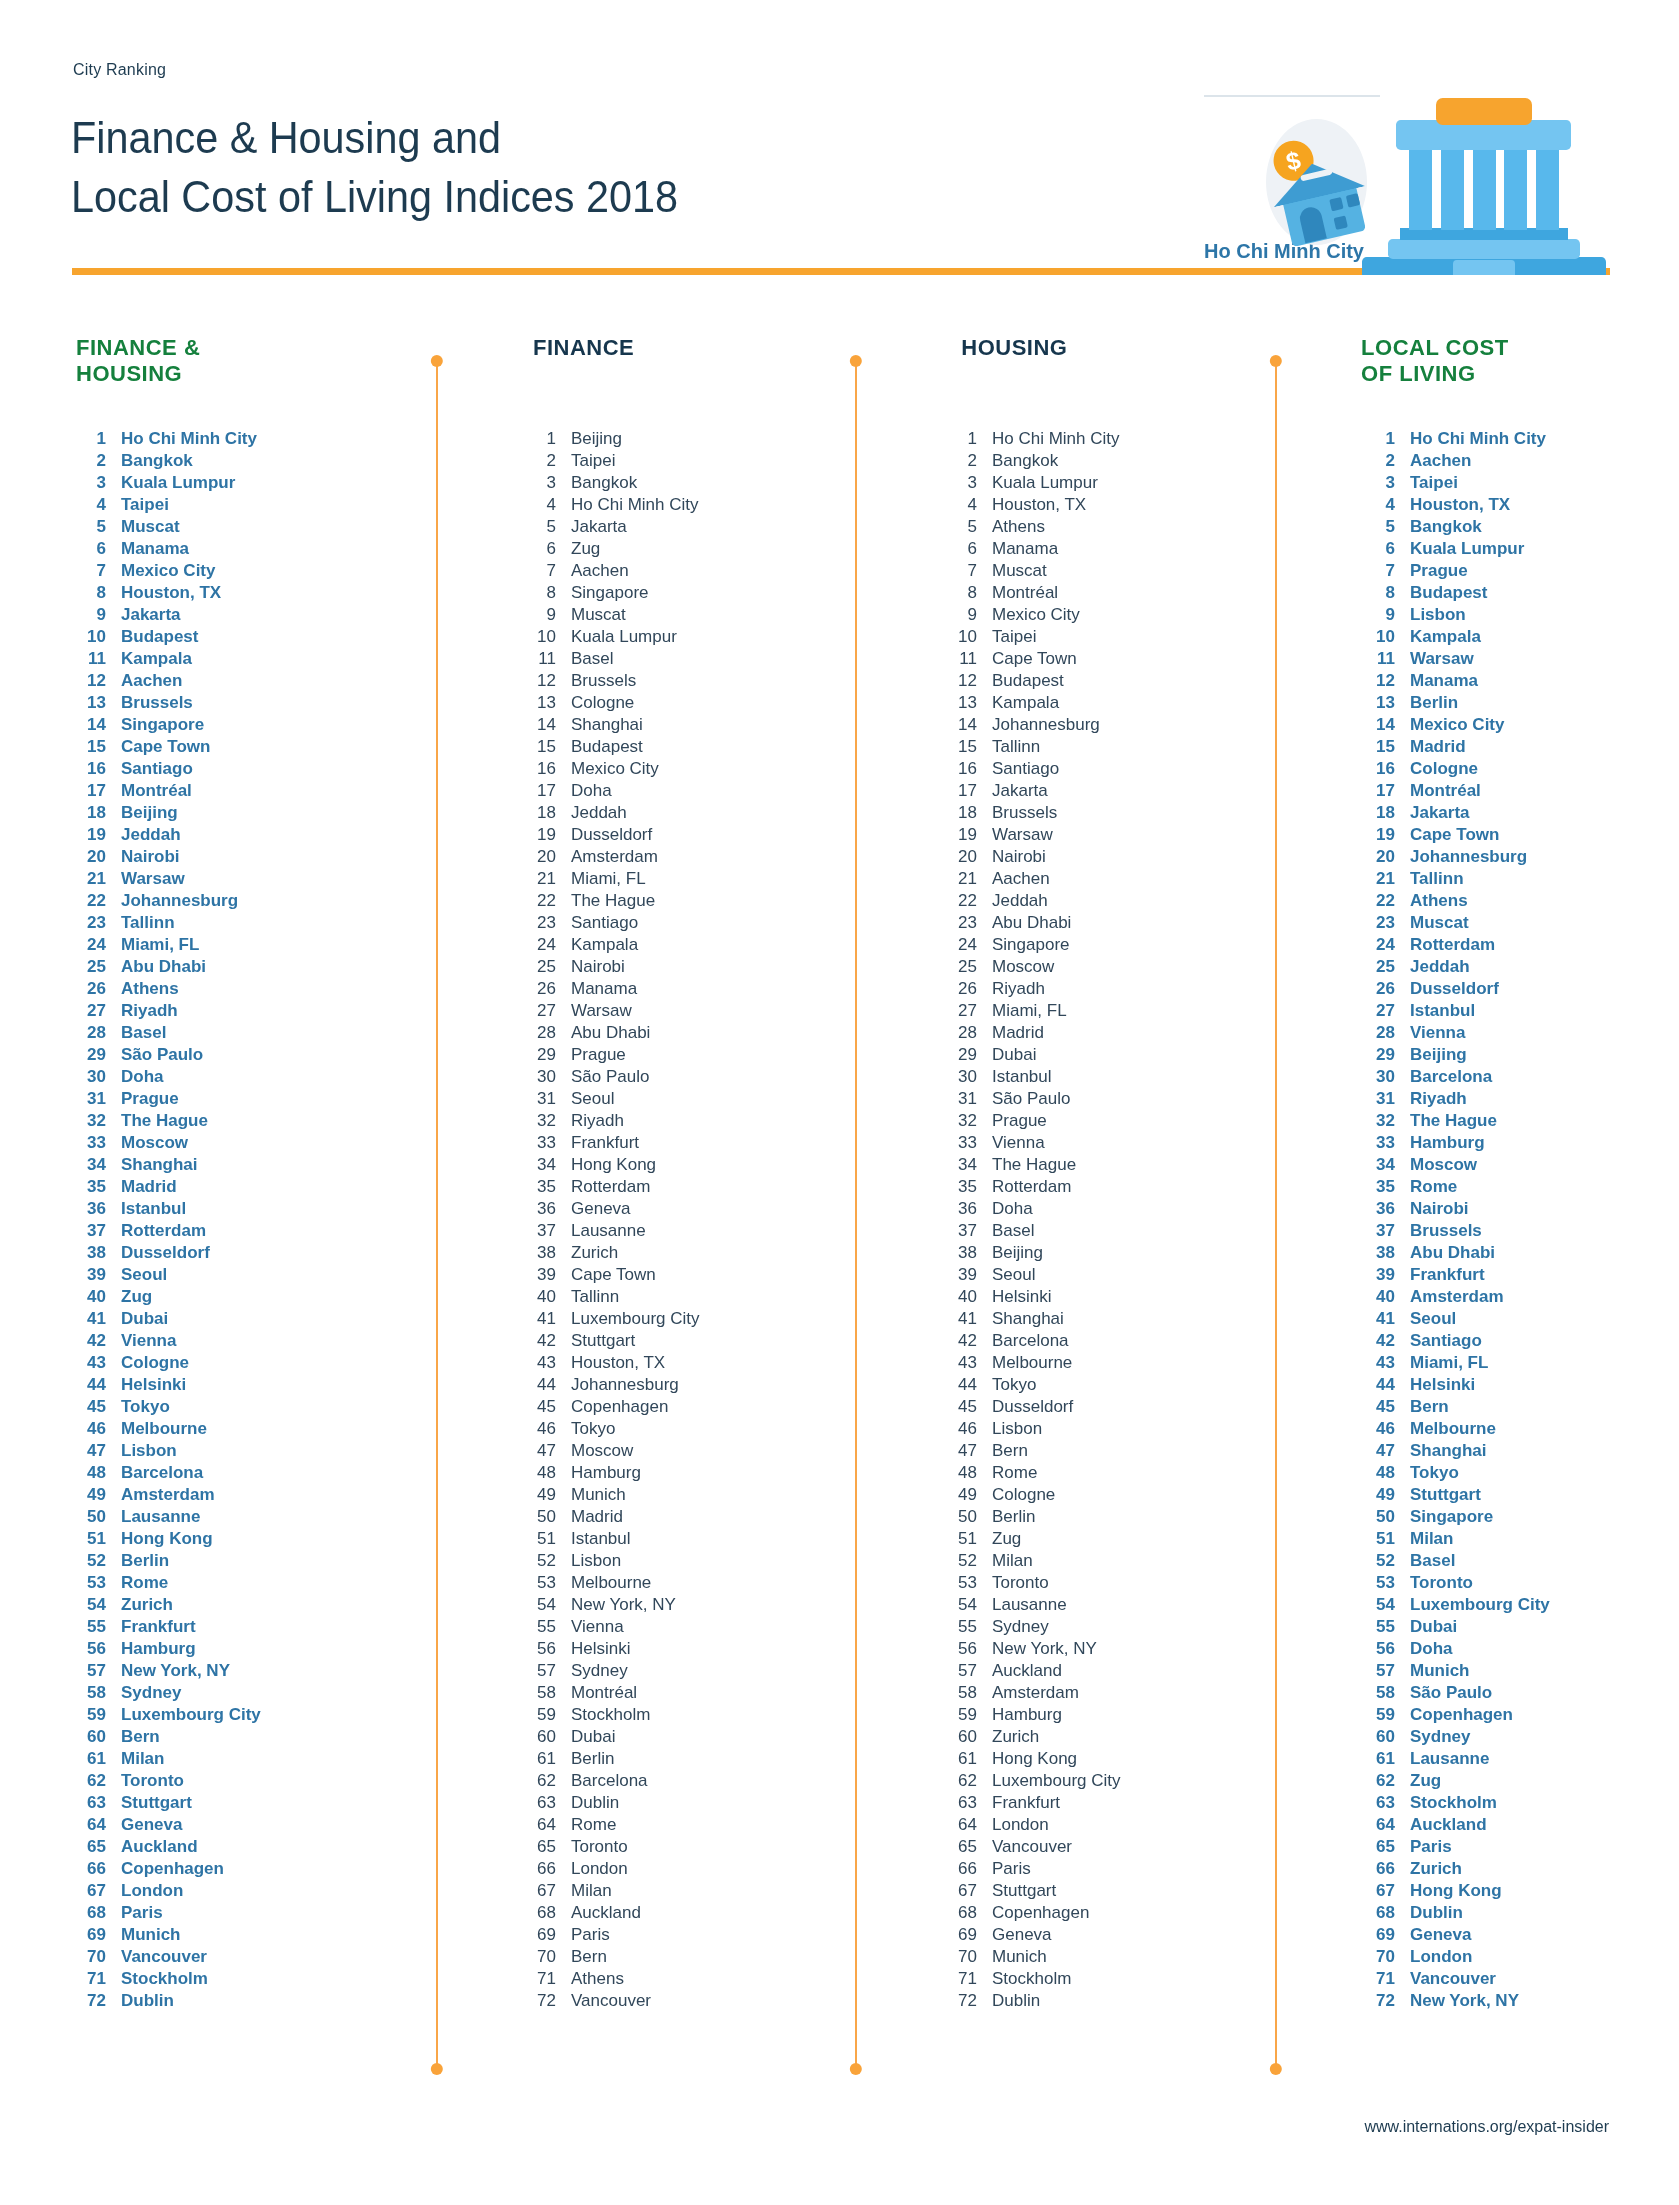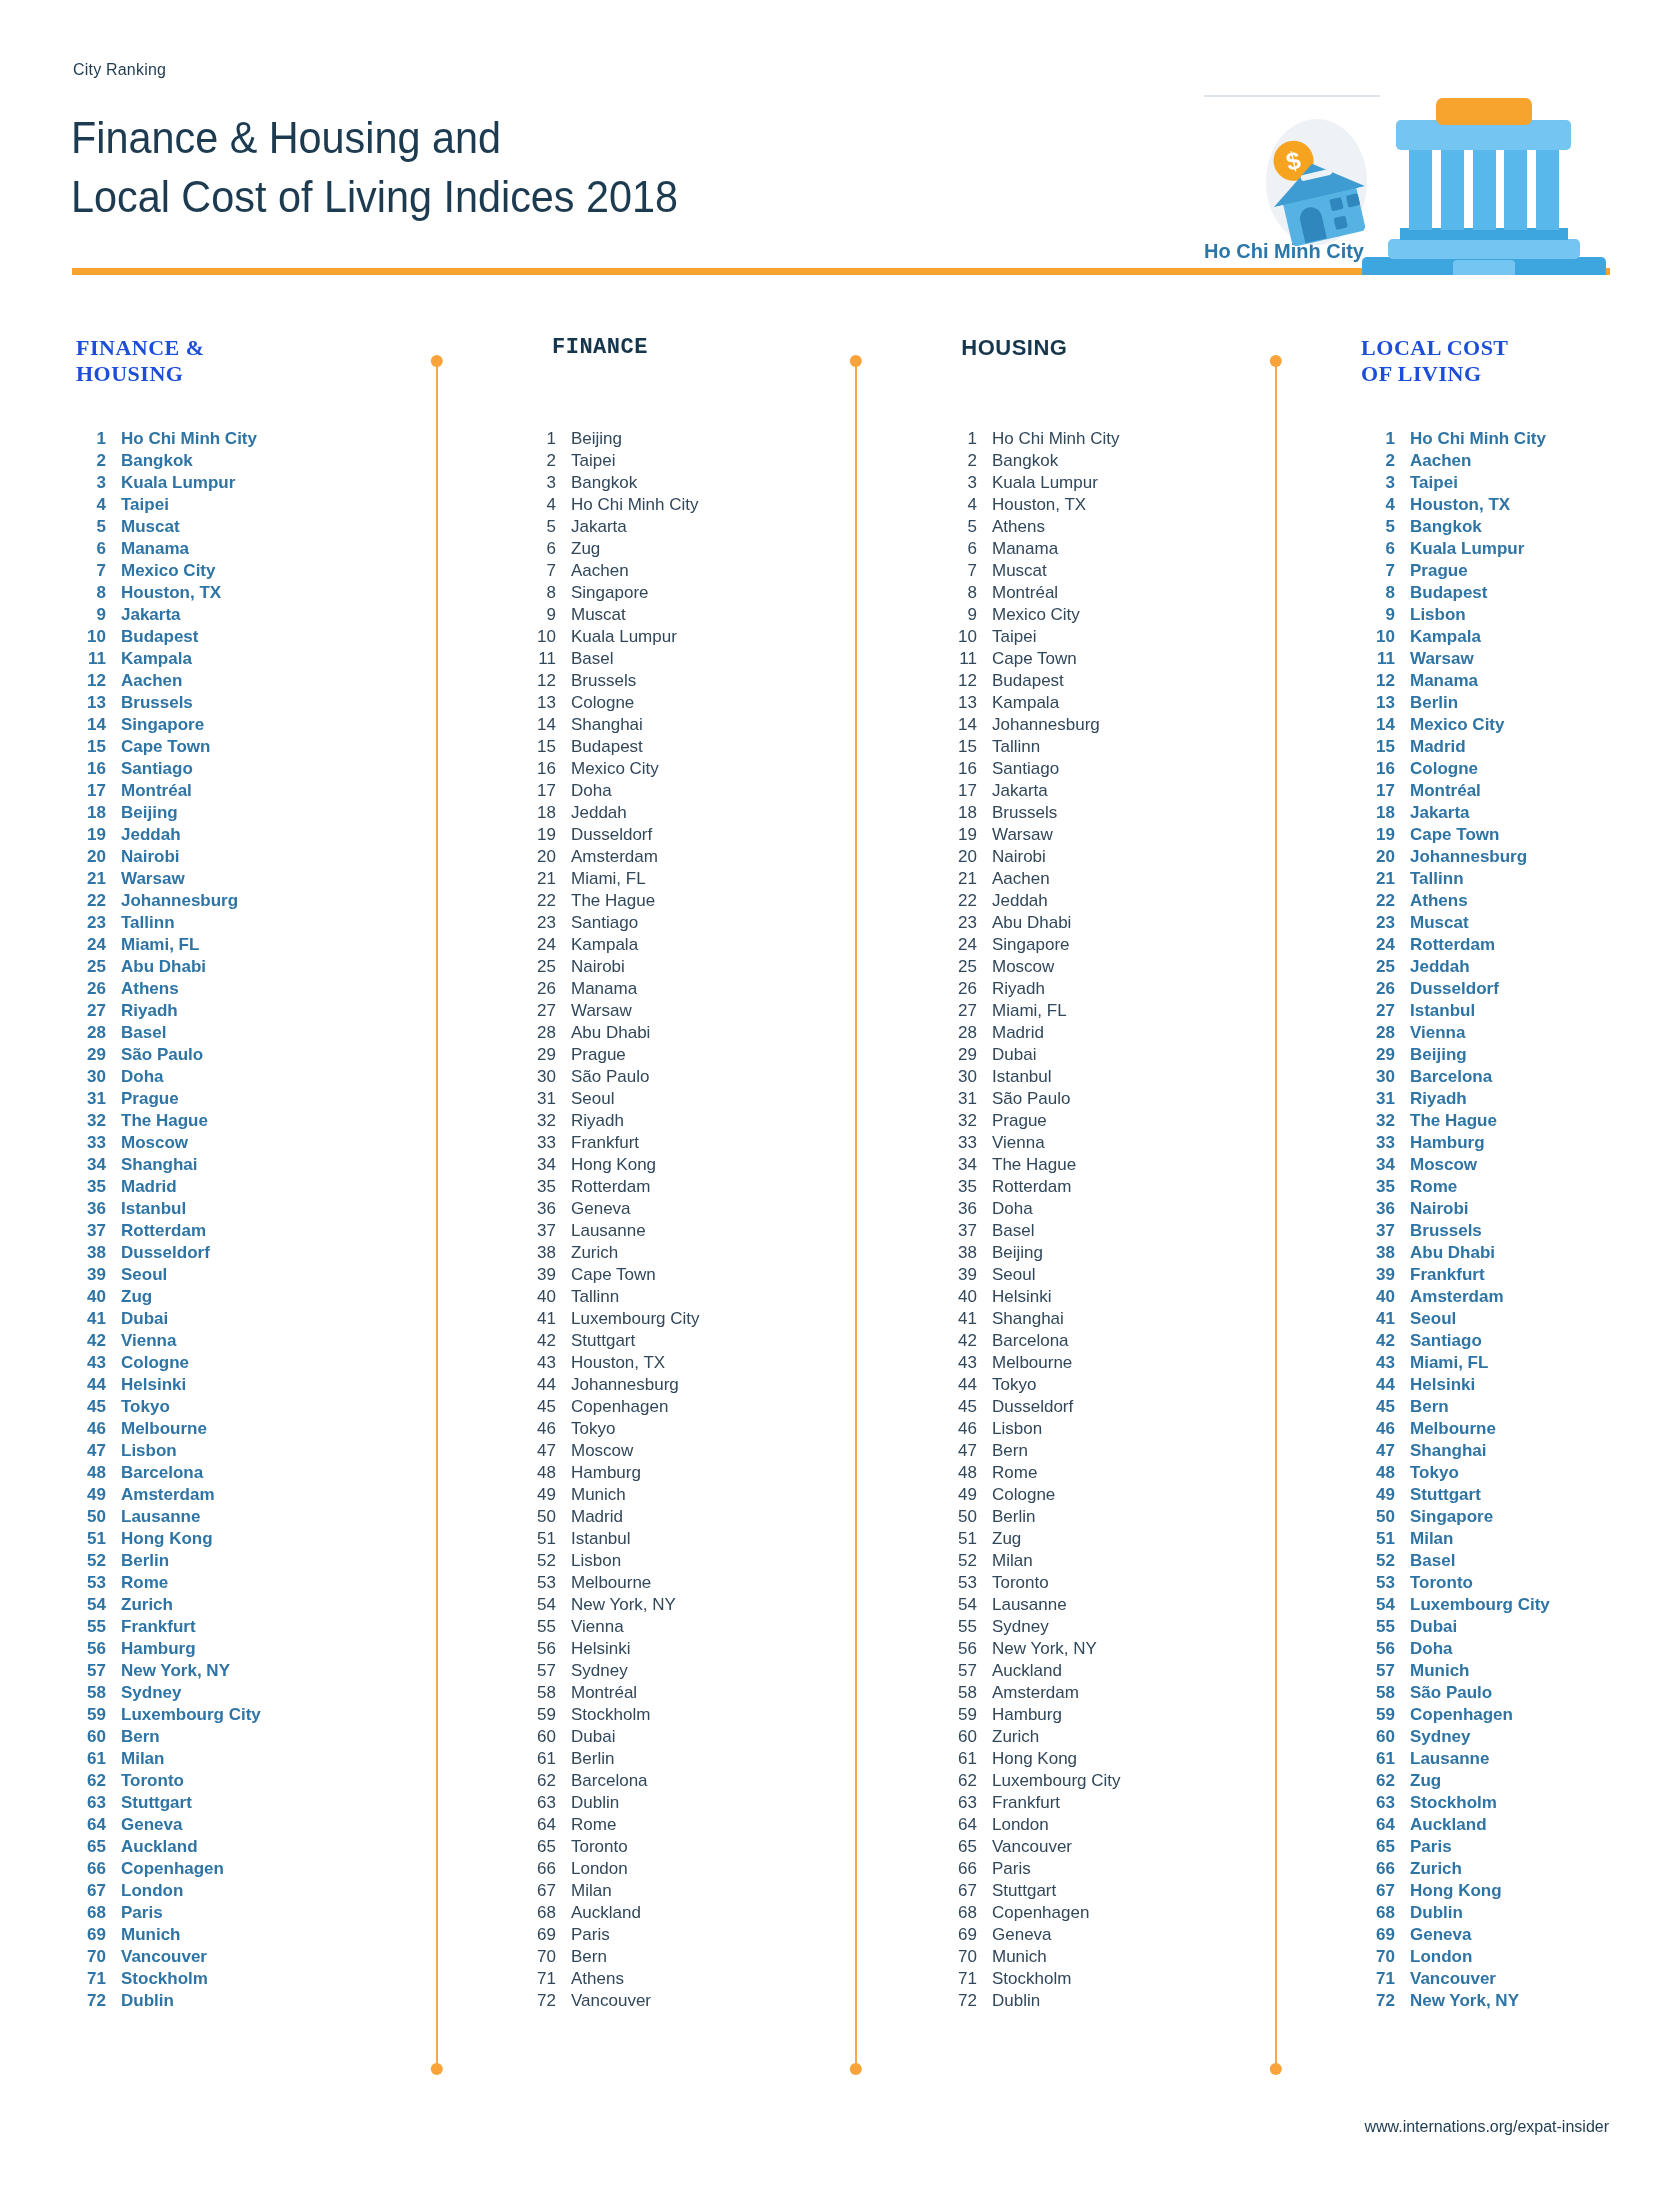--- a/index.html
+++ b/index.html
@@ -38,23 +38,23 @@
   .bank-step1{position:absolute;left:38px;top:130px;width:168px;height:12.4px;background:#3ea6df;}
   .bank-step2{position:absolute;left:26px;top:141px;width:192px;height:20px;background:#74c5f1;border-radius:4.8px;}
   .bank-step3{position:absolute;left:0;top:159px;width:244px;height:18px;background:#3ea6df;border-radius:4.8px 4.8px 0 0;}
   .bank-door{position:absolute;left:91px;top:162px;width:62px;height:15.3px;background:#74c5f1;border-radius:3.8px 3.8px 0 0;}
 
   
   .col{position:absolute;top:335px;width:335px;}
   #col0{left:75px;} #col1{left:525px;} #col2{left:946px;} #col3{left:1364px;}
   .col-title{margin:0;font-size:22px;line-height:26px;font-weight:700;letter-spacing:0.5px;}
   .col-title span{display:block;}
-  #col0 .col-title{margin-left:1px;} #col1 .col-title{margin-left:27px;font-family:Liberation Mono, monospace;}
+  #col0 .col-title{margin-left:1px;} #col1 .col-title{margin-left:8px;}
   #col2 .col-title{margin-left:15.3px;} #col3 .col-title{margin-left:-2.9px;}
-  .col-accent .col-title{color:#1d4ed8;font-family:Liberation Serif, serif;}
+  .col-accent .col-title{color:#15803d;}
   .col-plain  .col-title{color:#16364d;}
   .rank-list{list-style:none;margin:0;padding:0;position:absolute;left:0;top:93px;}
   .rank-list li{display:flex;align-items:center;height:22px;font-size:17px;white-space:nowrap;}
   .rank-list .rank{flex:none;width:31px;text-align:right;}
   .rank-list .city{margin-left:15px;}
   .col-accent .rank-list li{color:#2e74a5;font-weight:600;}
   .col-plain  .rank-list li{color:#31475a;font-weight:400;}
 
   
   .sep{position:absolute;top:361px;width:1.9px;height:1708px;background:#f9a648;}

